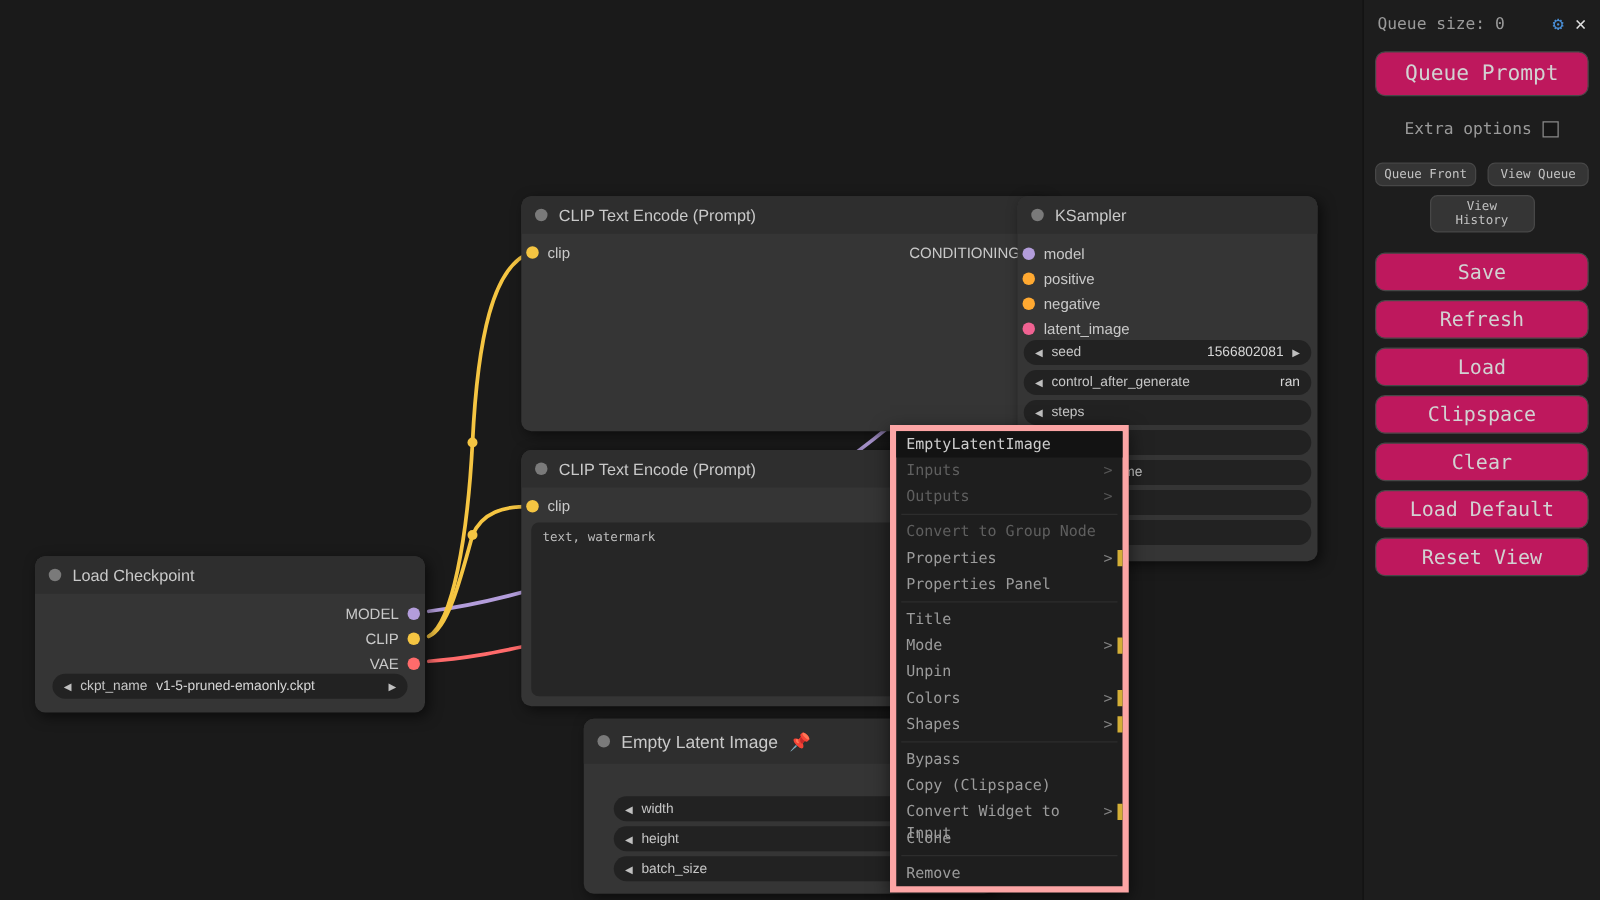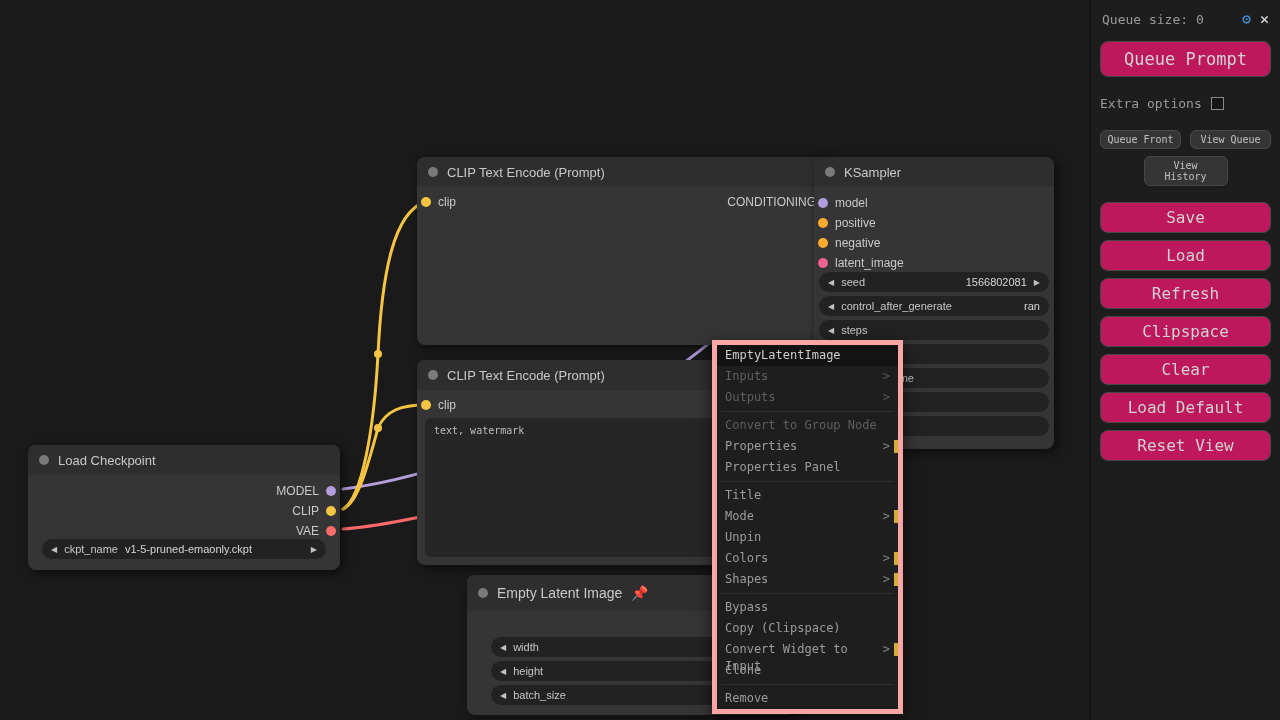--- a/index.html
+++ b/index.html
@@ -63,21 +63,21 @@
            background:#1d1d1d; border-left:1px solid #111; padding:6px 9px;
            font-family:"DejaVu Sans Mono",monospace; color:#b9b9b9; }
   .panel-top { display:flex; align-items:center; gap:9px; padding:4px 2px 6px 2px;
                font-size:13px; color:#9a9a9a; }
   .gear { margin-left:auto; color:var(--gear); font-size:15px; cursor:pointer; }
   .closex { color:#e0e0e0; font-size:15px; cursor:pointer; }
   .btn { display:block; width:100%; background:#be185d; border:1px solid #474747;
          border-radius:8px; color:#d2d2d2; font-family:inherit; font-size:16px;
          padding:5px 0; text-align:center; margin:7px 0; cursor:pointer; }
   .btn-queue { font-size:17px; padding:7px 0; }
-  .extra-row { display:flex; align-items:center; gap:9px;
+  .extra-row { display:flex; align-items:center; justify-content:center; gap:9px;
                font-size:13px; color:#9a9a9a; margin:19px 0; }
   .checkbox { width:13px; height:13px; border:1px solid #8b8b8b; background:#161616; cursor:pointer; }
   .small-row { display:flex; gap:9px; margin:2px 0; }
   .btn-small { flex:1; background:#353535; border:1px solid #474747; border-radius:6px;
                color:#c2c2c2; font-family:inherit; font-size:10px; padding:3px 0;
                text-align:center; cursor:pointer; }
   .btn-history { display:block; width:84px; margin:7px auto 2px auto; background:#353535;
                  border:1px solid #474747; border-radius:6px; color:#c2c2c2;
                  font-family:inherit; font-size:10px; padding:3px 14px; text-align:center;
                  cursor:pointer; }
@@ -312,22 +312,22 @@
       <span>Extra options</span>
       <span class="checkbox"></span>
     </div>
     <div class="small-row">
       <button class="btn-small">Queue Front</button>
       <button class="btn-small">View Queue</button>
     </div>
     <button class="btn-history">View History</button>
     <div class="btn-group">
       <button class="btn">Save</button>
+      <button class="btn">Refresh</button>
       <button class="btn">Load</button>
-      <button class="btn">Refresh</button>
       <button class="btn">Clipspace</button>
       <button class="btn">Clear</button>
       <button class="btn">Load Default</button>
       <button class="btn">Reset View</button>
     </div>
   </div>
 
 </div>
 
 </body></html>

